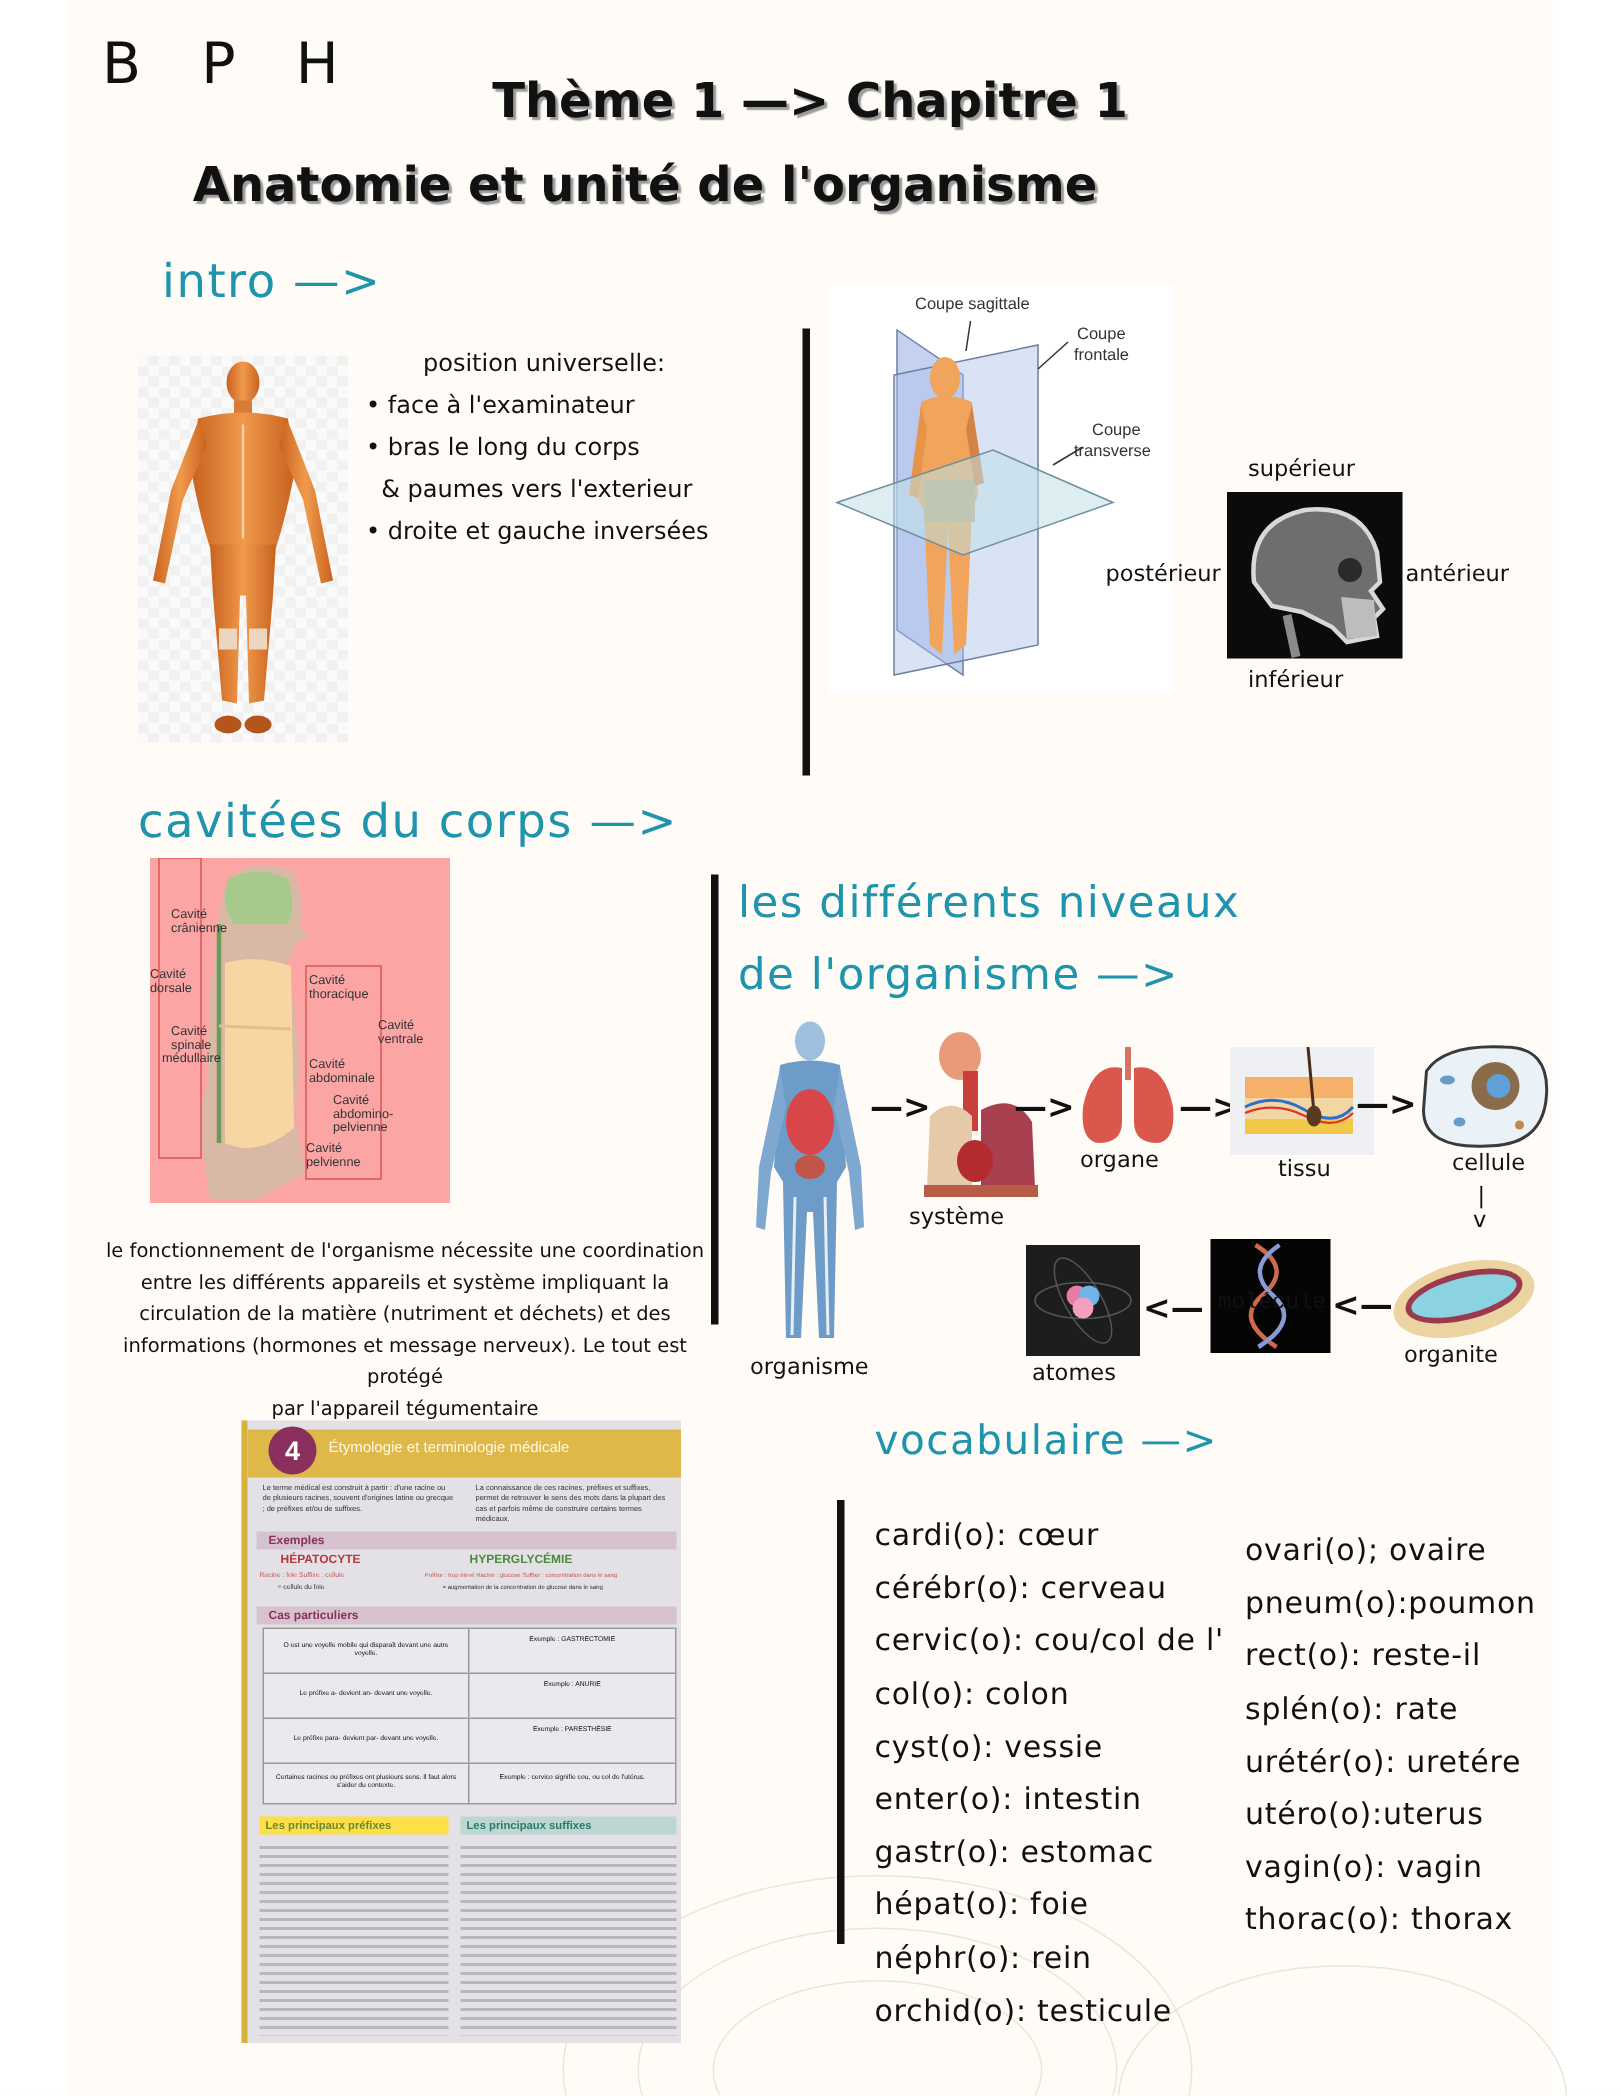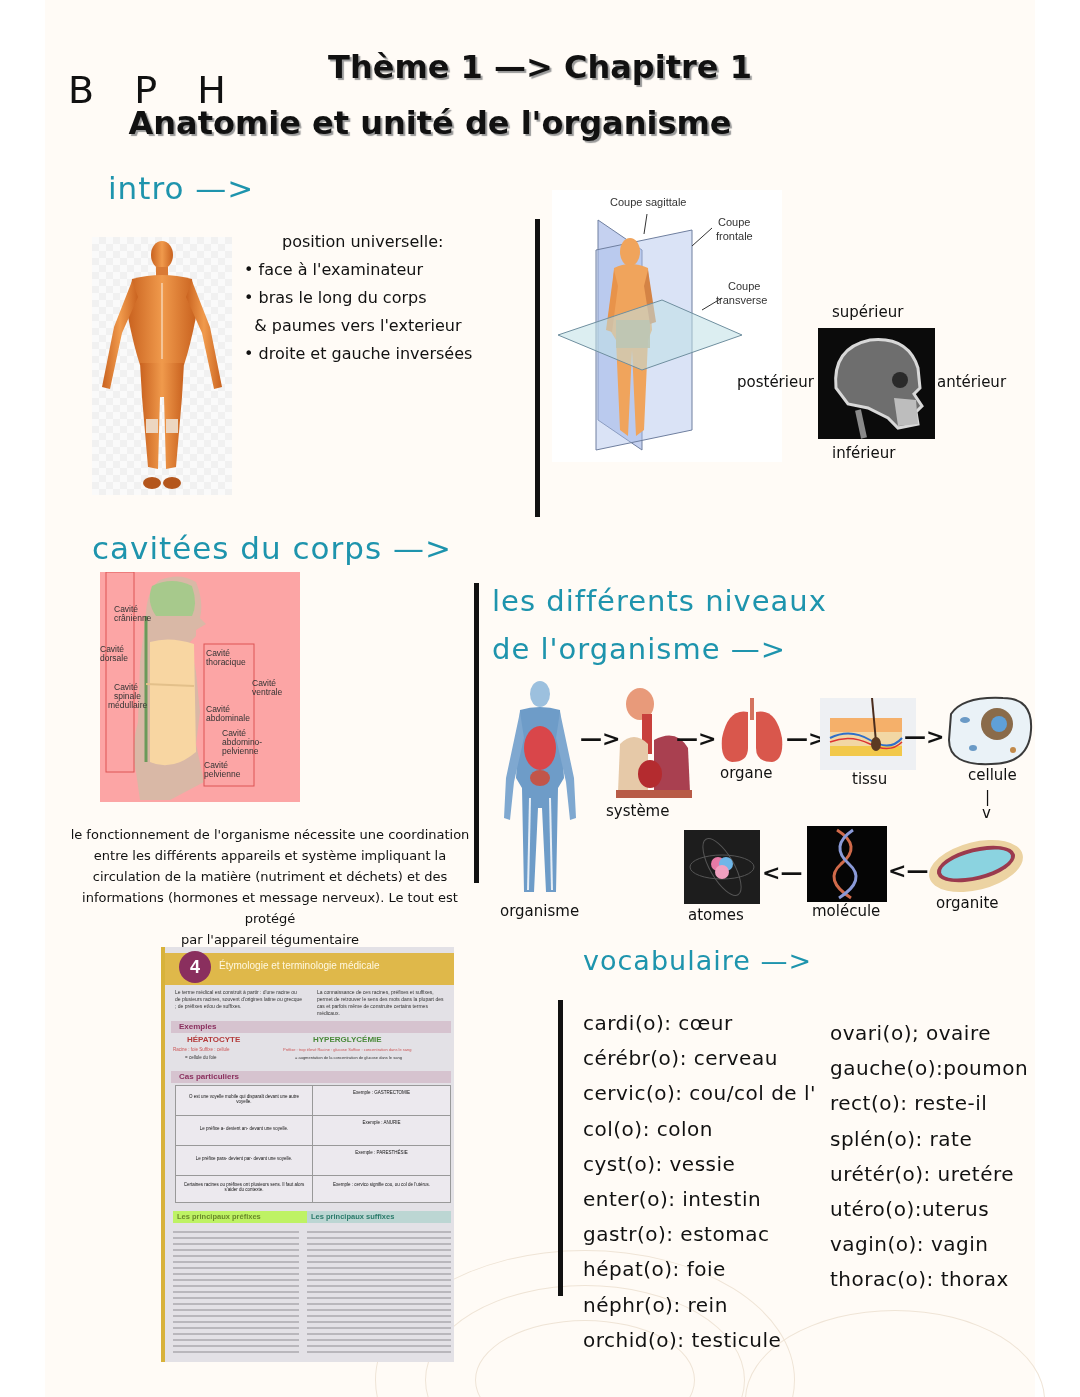--- a/index.html
+++ b/index.html
@@ -2,21 +2,21 @@
 <html><head>
 <meta charset="utf-8">
 <style>
   * { box-sizing: border-box; margin: 0; padding: 0; }
   html, body { width: 1080px; height: 1397px; background: #ffffff; overflow: hidden; }
   body { position: relative; font-family: "DejaVu Sans", sans-serif; color: #111; }
   .page { position: absolute; left: 45px; top: 0; width: 990px; height: 1397px; background: #fffbf6; }
   .abs { position: absolute; }
   .hand { font-family: "DejaVu Sans", sans-serif; }
   .teal { color: #1e94ad; }
-  .brand { left: 68px; top: 20px; font-size: 38px; letter-spacing: 14px; font-weight: 400; color: #111; margin-top: 48px; }
+  .brand { left: 68px; top: 20px; font-size: 38px; letter-spacing: 14px; font-weight: 400; color: #111; }
   .title1 { left: 0; width: 1080px; top: 48px; text-align: center; font-size: 32px; font-weight: 700; text-shadow: 2px 2px 1px #9a9a9a; }
   .title2 { left: 0; width: 860px; top: 104px; text-align: center; font-size: 32px; font-weight: 700; text-shadow: 2px 2px 1px #9a9a9a; }
   .section-h { font-size: 31px; letter-spacing: 1px; }
   .vbar { background: #111; width: 5px; }
   .body-text { font-size: 16px; line-height: 28px; }
   .small-text { font-size: 13px; line-height: 21px; text-align: center; }
   .lbl { font-size: 15px; }
   .img { background: #fff; overflow: hidden; }
   .vocab { font-size: 20px; line-height: 35.2px; letter-spacing: 0.5px; }
   .arrow { font-size: 22px; font-weight: 700; }
@@ -229,21 +229,21 @@
 <div class="abs hand lbl" style="left:936px; top:894px;">organite</div>
 
 <div class="abs hand arrow" style="left:888px; top:858px;">&lt;—</div>
 
 <div class="abs" style="left:807px; top:826px; width:80px; height:76px; background:#050505;">
   <svg width="80" height="76" viewBox="0 0 80 76">
     <path d="M30 4 Q56 20 34 38 Q16 54 44 72" stroke="#d06a4a" stroke-width="3" fill="none"></path>
     <path d="M46 4 Q22 20 42 38 Q60 54 32 72" stroke="#8a9ad8" stroke-width="3" fill="none"></path>
   </svg>
 </div>
-<div class="abs hand lbl" style="left:812px; top:902px;">molécule</div>
+<div class="abs hand lbl" style="left:812px; top:860px;font-family:Liberation Mono, monospace;">molécule</div>
 
 <div class="abs hand arrow" style="left:762px; top:860px;">&lt;—</div>
 
 <div class="abs" style="left:684px; top:830px; width:76px; height:74px; background:#1d1d1d;">
   <svg width="76" height="74" viewBox="0 0 76 74">
     <ellipse cx="38" cy="37" rx="32" ry="12" fill="none" stroke="#555"></ellipse>
     <ellipse cx="38" cy="37" rx="32" ry="12" transform="rotate(60 38 37)" fill="none" stroke="#555"></ellipse>
     <circle cx="34" cy="34" r="7" fill="#e77aa6"></circle>
     <circle cx="42" cy="34" r="7" fill="#6fb6e8"></circle>
     <circle cx="38" cy="42" r="7" fill="#f1a0c0"></circle>
@@ -276,21 +276,21 @@
     </div>
     <div style="display:flex; height:30px; border-bottom:1px solid #999;">
       <div style="width:50%; border-right:1px solid #999; font:4.5px 'Liberation Sans', sans-serif; padding:10px 6px; text-align:center;">Le préfixe para- devient par- devant une voyelle.</div>
       <div style="width:50%; font:4.5px 'Liberation Sans', sans-serif; padding:4px 6px; text-align:center;">Exemple : PARESTHÉSIE</div>
     </div>
     <div style="display:flex; height:26px;">
       <div style="width:50%; border-right:1px solid #999; font:4.5px 'Liberation Sans', sans-serif; padding:6px 6px; text-align:center;">Certaines racines ou préfixes ont plusieurs sens. Il faut alors s'aider du contexte.</div>
       <div style="width:50%; font:4.5px 'Liberation Sans', sans-serif; padding:6px 6px; text-align:center;">Exemple : cervico signifie cou, ou col de l'utérus.</div>
     </div>
   </div>
-  <div class="abs" style="left:8px; top:264px; width:140px; height:12px; background:#bef264; font:700 7.5px/12px 'Liberation Sans', sans-serif; color:#6a8a2a; padding-left:4px;">Les principaux préfixes</div>
+  <div class="abs" style="left:8px; top:264px; width:126px; height:12px; background:#fde047; font:700 7.5px/12px 'Liberation Sans', sans-serif; color:#6a8a2a; padding-left:4px;">Les principaux préfixes</div>
   <div class="abs" style="left:142px; top:264px; width:144px; height:12px; background:#bcd6d3; font:700 7.5px/12px 'Liberation Sans', sans-serif; color:#2a7a6a; padding-left:4px;">Les principaux suffixes</div>
   <div class="abs" style="left:8px; top:280px; width:126px; height:130px; background:repeating-linear-gradient(#e3e1e6 0 4px, #b9b7bc 4px 6px);"></div>
   <div class="abs" style="left:142px; top:280px; width:144px; height:130px; background:repeating-linear-gradient(#e3e1e6 0 4px, #b9b7bc 4px 6px);"></div>
 </div>
 
 <div class="abs hand section-h teal" style="left:583px; top:945px; font-size:27px;">vocabulaire —&gt;</div>
 <div class="abs vbar" style="left:558px; top:1000px; height:296px;"></div>
 
 <div class="abs hand vocab" style="left:583px; top:1006px;">
   <div>cardi(o): cœur</div>
@@ -300,20 +300,20 @@
   <div>cyst(o): vessie</div>
   <div>enter(o): intestin</div>
   <div>gastr(o): estomac</div>
   <div>hépat(o): foie</div>
   <div>néphr(o): rein</div>
   <div>orchid(o): testicule</div>
 </div>
 
 <div class="abs hand vocab" style="left:830px; top:1016px;">
   <div>ovari(o); ovaire</div>
-  <div>gauche(o):poumon</div>
+  <div>pneum(o):poumon</div>
   <div>rect(o): reste-il</div>
   <div>splén(o): rate</div>
   <div>urétér(o): uretére</div>
   <div>utéro(o):uterus</div>
   <div>vagin(o): vagin</div>
   <div>thorac(o): thorax</div>
 </div>
 
 </body></html>

